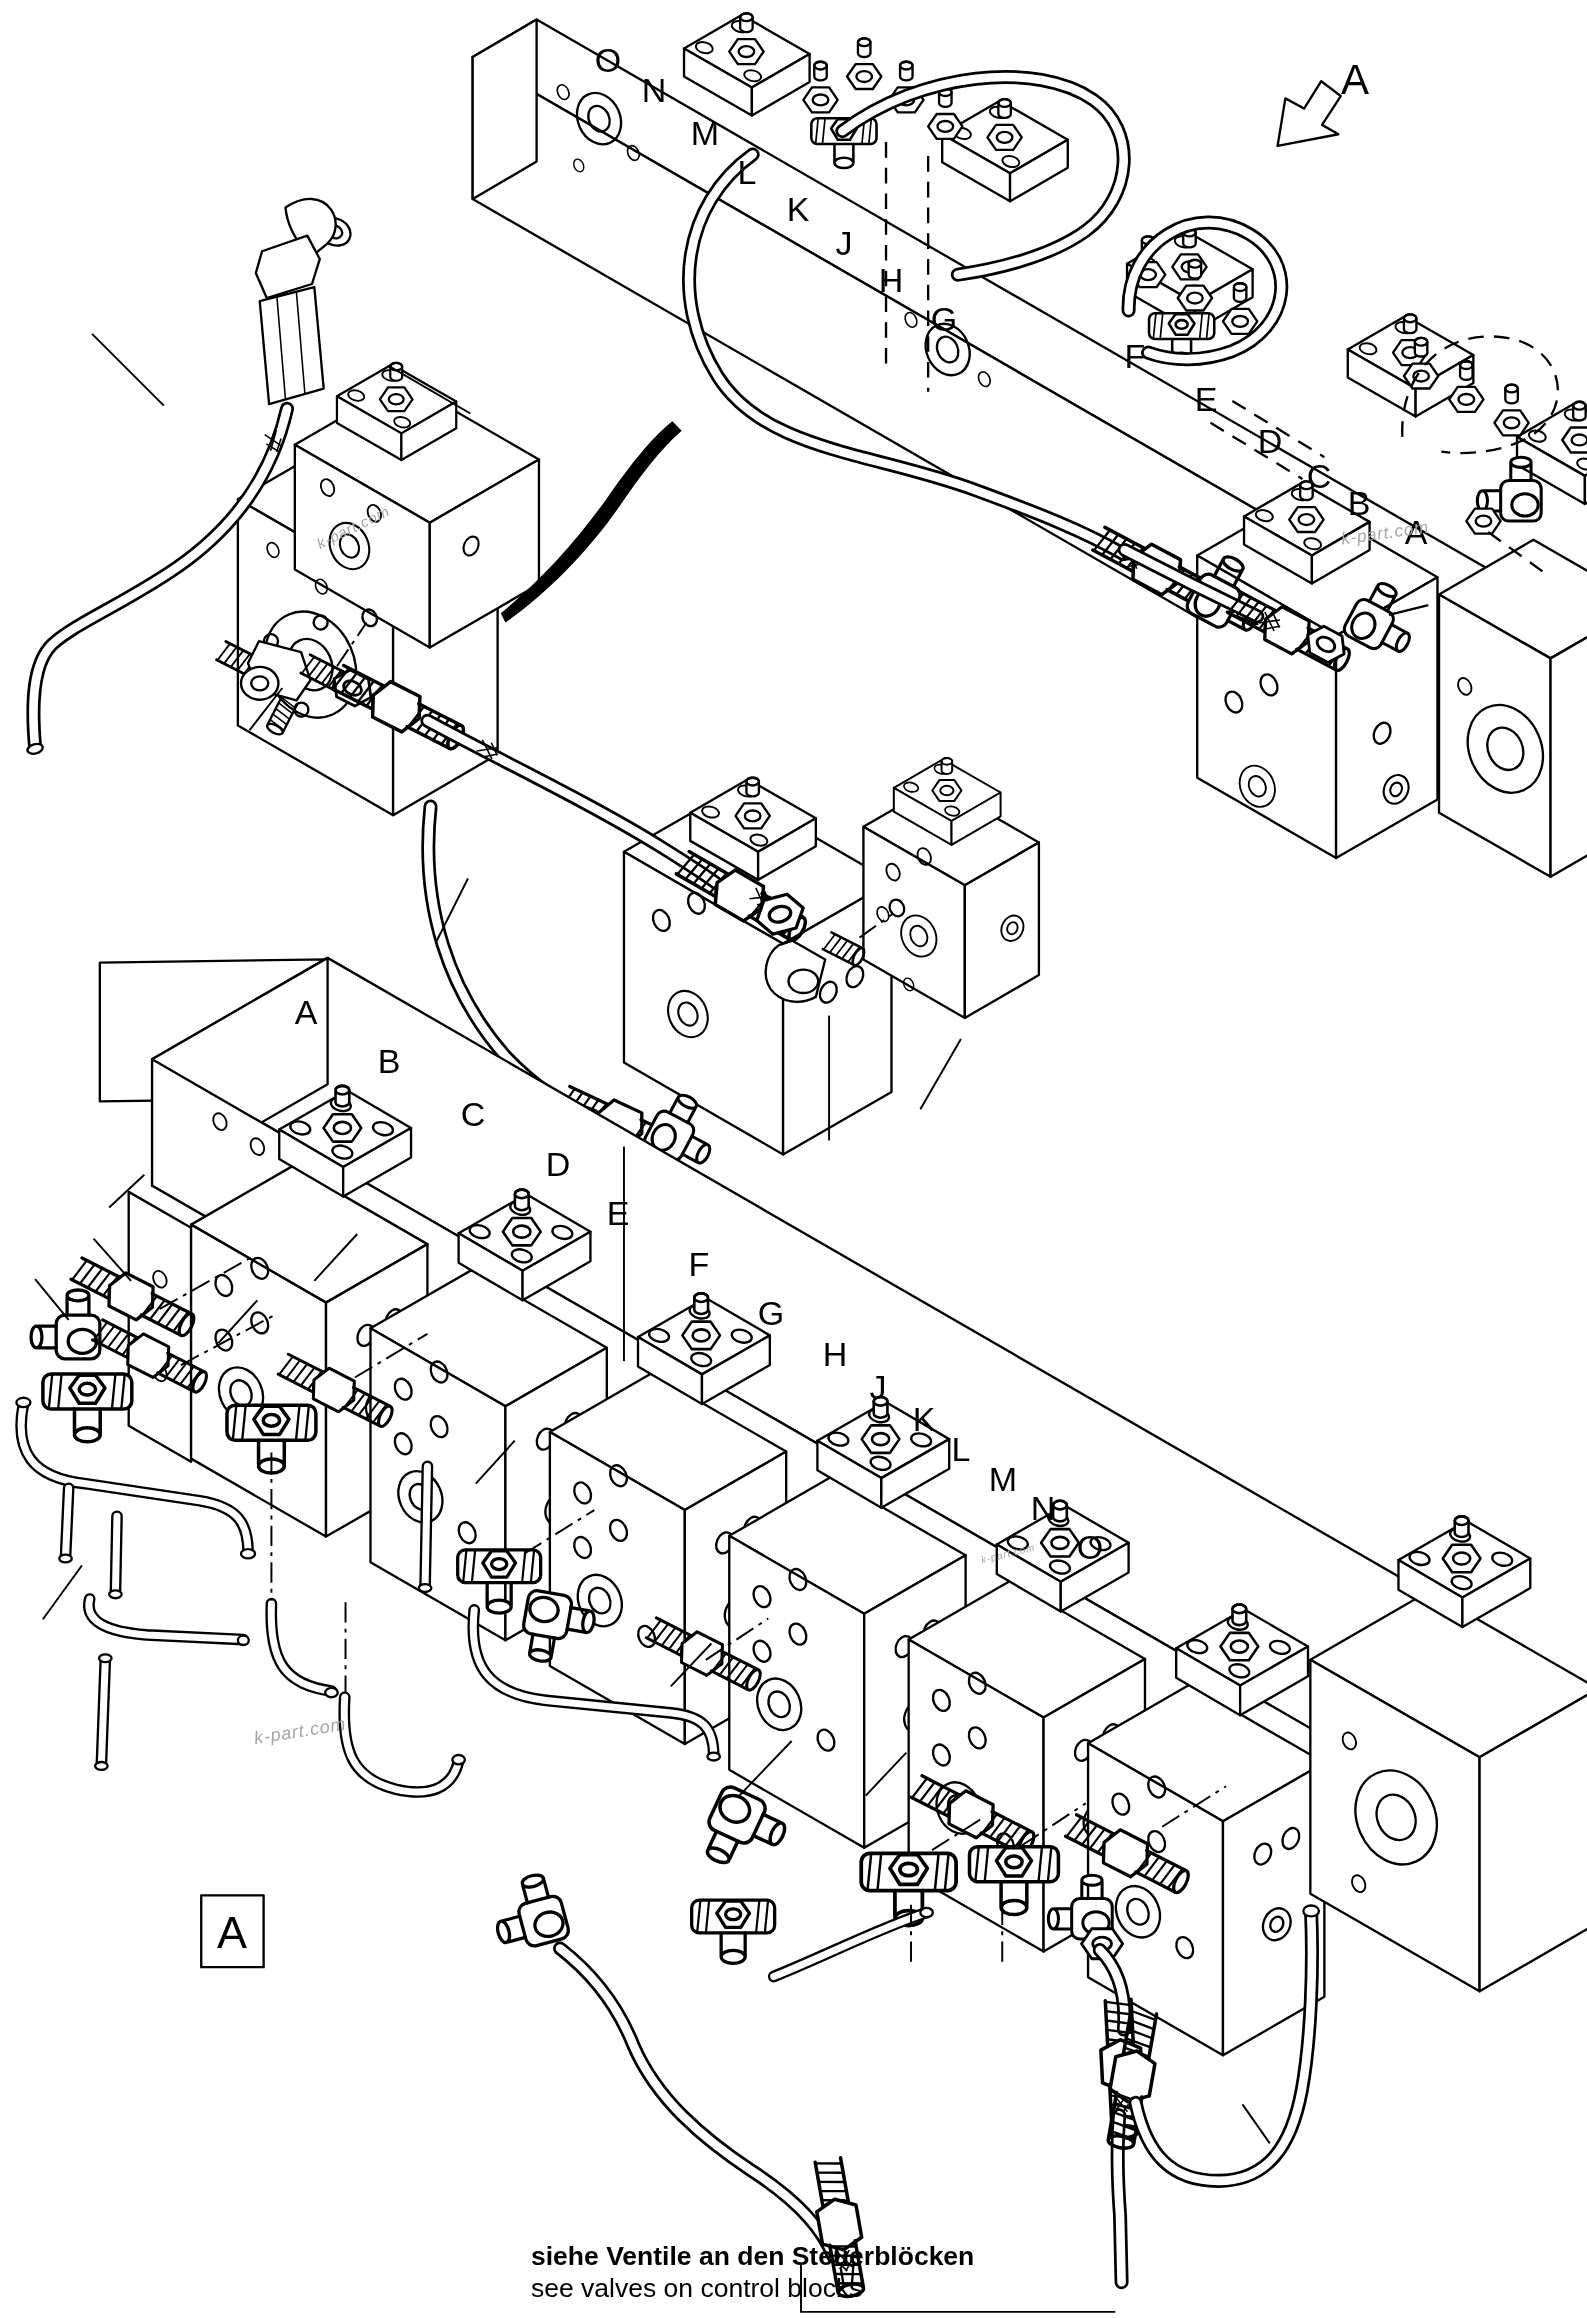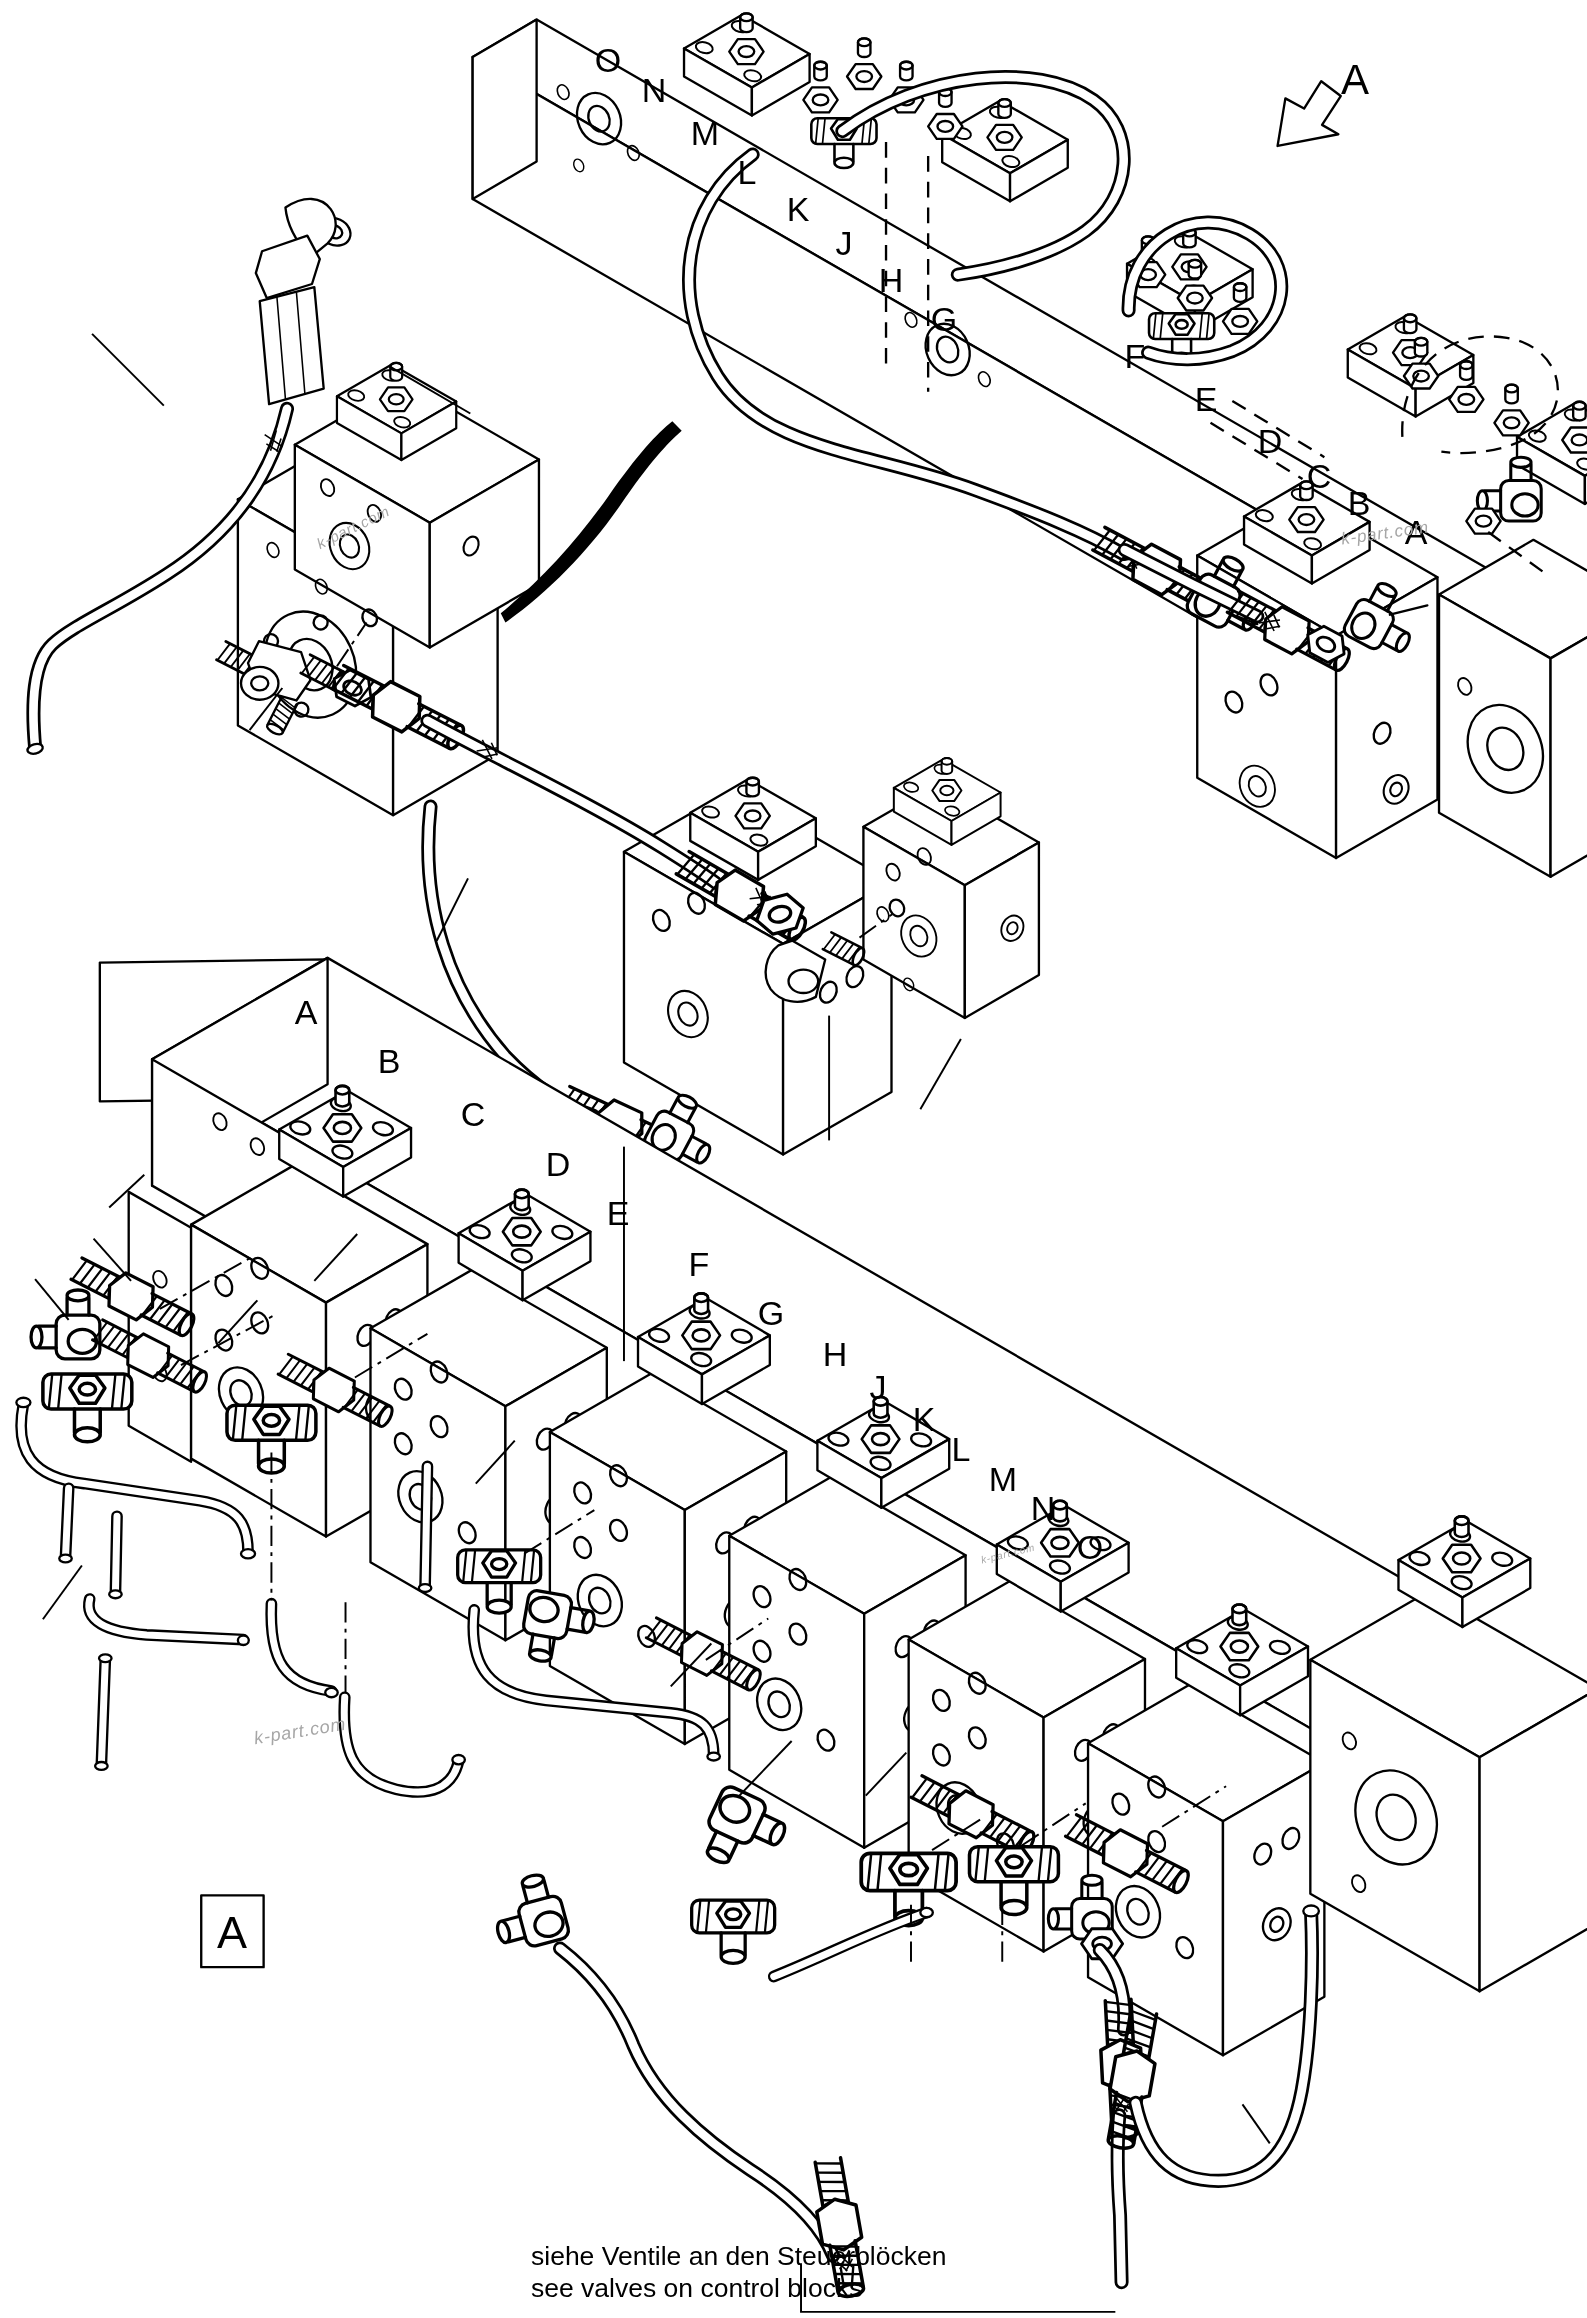--- a/index.html
+++ b/index.html
@@ -511,17 +511,17 @@
       <span class="watermark" style="left: 353px; top: 527px; font-size: 15px; transform: translate(-50%, -50%) rotate(-26deg); color: rgb(166, 166, 166);">k-part.com</span>
       <span class="watermark" style="left: 1385px; top: 533px; font-size: 17px; transform: translate(-50%, -50%) rotate(-8deg); color: rgb(166, 166, 166);">k-part.com</span>
       <span class="watermark" style="left: 1008px; top: 1554px; font-size: 10px; transform: translate(-50%, -50%) rotate(-14deg); color: rgb(166, 166, 166);">k-part.com</span>
       <span class="watermark" style="left: 300px; top: 1731px; font-size: 18px; transform: translate(-50%, -50%) rotate(-9deg); color: rgb(166, 166, 166);">k-part.com</span>
     </div>
 
 <span class="arrow-label" style="left:1355px;top:80px;">A</span>
 
 <span class="boxA-label" style="left:232px;top:1932px;">A</span>
 
-<div class="caption" style="left:531px;top:2241px;">siehe Ventile an den Steuerblöcken</div>
+<div class="caption" style="left:531px;top:2241px;font-weight:bold;">siehe Ventile an den Steuerblöcken</div>
 <div class="caption" style="left:531px;top:2273px;">see valves on control blocks</div>
 
 </div>
 
 
 </body></html>

